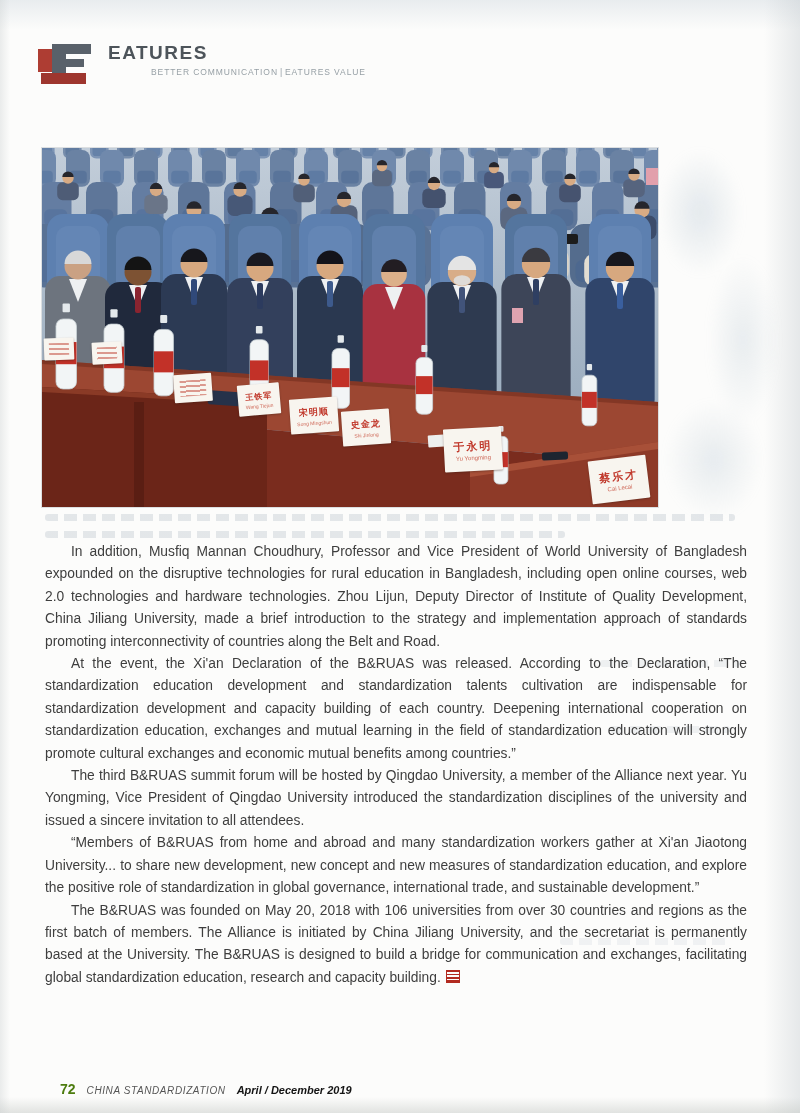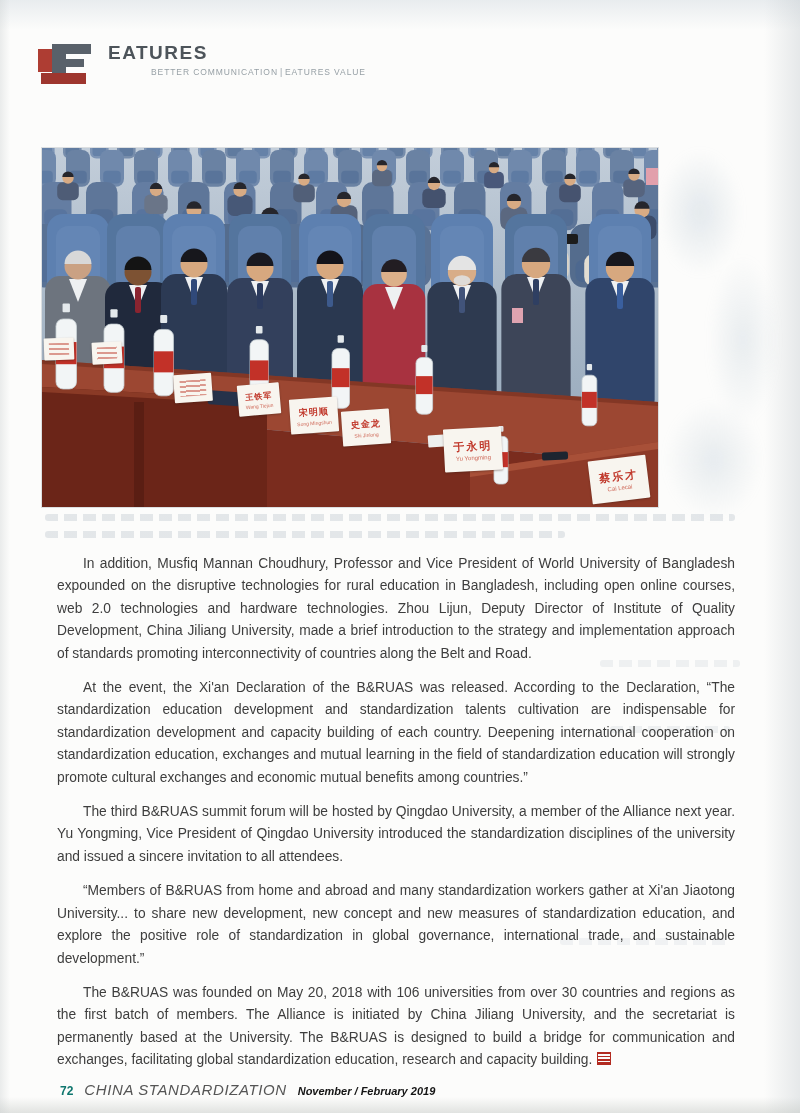--- a/index.html
+++ b/index.html
@@ -50,29 +50,29 @@
   .sz-s{width:42px;height:31px;}  .sz-s .cn{font-size:8px;letter-spacing:1px;}  .sz-s .py{font-size:5px;}
   .sz-m{width:48px;height:35px;}  .sz-m .cn{font-size:9px;letter-spacing:1px;}  .sz-m .py{font-size:5px;}
   .sz-l{width:58px;height:43px;}  .sz-l .cn{font-size:11px;letter-spacing:2px;} .sz-l .py{font-size:6px;}
   .blank{width:30px;height:22px;}
   .blank::after{content:"";width:68%;height:55%;
     background:repeating-linear-gradient(180deg,rgba(190,60,45,.5) 0 2px,transparent 2px 5px);}
 
   
   .article{position:absolute;left:45px;top:541px;width:702px;font-size:13.8px;line-height:22.4px;
     color:#3e3e3e;text-align:justify;}
-  .article p{margin:12px;text-indent:26px;}
+  .article p{margin:0;text-indent:26px;}
   .end-mark{display:inline-block;width:12px;height:11px;margin-left:5px;vertical-align:-1px;
     border:1.5px solid #b22a20;
     background:repeating-linear-gradient(0deg,#b22a20 0 1.5px,transparent 1.5px 3.4px);}
 
   
   .footer{position:absolute;left:60px;top:1081px;display:flex;align-items:baseline;gap:11px;}
-  .page-num{font-size:12px;font-weight:700;color:#0f766e;}
-  .journal{font-size:15px;font-style:italic;color:#555;letter-spacing:.6px;}
+  .page-num{font-size:14px;font-weight:700;color:#4d7c0f;}
+  .journal{font-size:10px;font-style:italic;color:#555;letter-spacing:.6px;}
   .issue{font-size:11px;font-style:italic;font-weight:700;color:#141414;}
 </style>
 </head>
 <body>
 
 <div class="page">
 
   <div class="scan-top"></div>
   <div class="scan-right"></div>
   <div class="scan-bottom"></div>
@@ -474,15 +474,15 @@
     <p><span>In addition, Musfiq Mannan Choudhury, Professor and Vice President of World University of Bangladesh expounded on the disruptive technologies for rural education in Bangladesh, including open online courses, web 2.0 technologies and hardware technologies. Zhou Lijun, Deputy Director of Institute of Quality Development, China Jiliang University, made a brief introduction to the strategy and implementation approach of standards promoting interconnectivity of countries along the Belt and Road.</span></p>
     <p><span>At the event, the Xi'an Declaration of the B&amp;RUAS was released. According to the Declaration, “The standardization education development and standardization talents cultivation are indispensable for standardization development and capacity building of each country. Deepening international cooperation on standardization education, exchanges and mutual learning in the field of standardization education will strongly promote cultural exchanges and economic mutual benefits among countries.”</span></p>
     <p><span>The third B&amp;RUAS summit forum will be hosted by Qingdao University, a member of the Alliance next year. Yu Yongming, Vice President of Qingdao University introduced the standardization disciplines of the university and issued a sincere invitation to all attendees.</span></p>
     <p><span>“Members of B&amp;RUAS from home and abroad and many standardization workers gather at Xi'an Jiaotong University... to share new development, new concept and new measures of standardization education, and explore the positive role of standardization in global governance, international trade, and sustainable development.”</span></p>
     <p><span>The B&amp;RUAS was founded on May 20, 2018 with 106 universities from over 30 countries and regions as the first batch of members. The Alliance is initiated by China Jiliang University, and the secretariat is permanently based at the University. The B&amp;RUAS is designed to build a bridge for communication and exchanges, facilitating global standardization education, research and capacity building.</span><span class="end-mark"></span></p>
   </main>
 
   <footer class="footer">
     <span class="page-num">72</span>
     <span class="journal">CHINA STANDARDIZATION</span>
-    <span class="issue">November / February 2019</span>
+    <span class="issue">April / December 2019</span>
   </footer>
 </div>
 
 </body></html>

